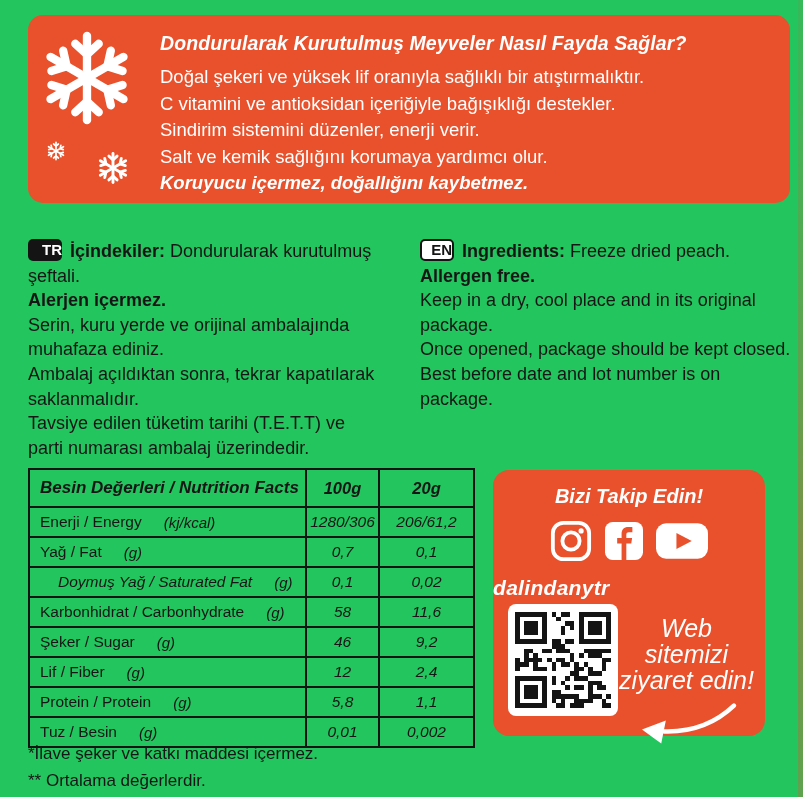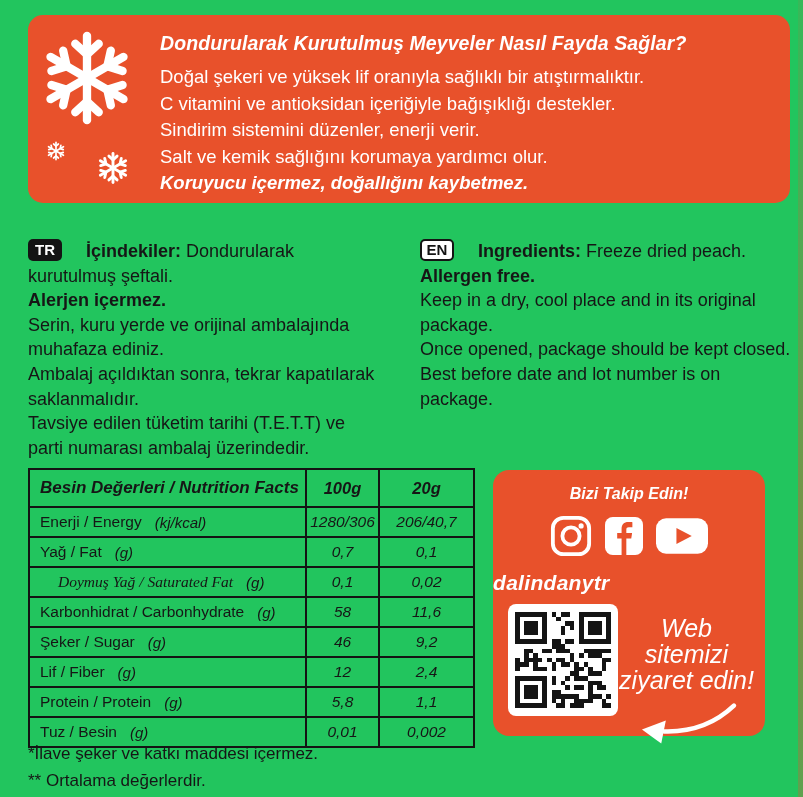--- a/index.html
+++ b/index.html
@@ -20,48 +20,48 @@
   .benefits-content{position:absolute;left:132px;top:17px;right:14px;}
   .benefits-title{font-size:19.5px;font-weight:bold;font-style:italic;letter-spacing:.1px;margin:0 0 9px 0;}
   .benefit-line{font-size:18.5px;line-height:26.5px;}
   .benefit-emph{font-size:18.5px;line-height:26.5px;font-weight:bold;font-style:italic;}
 
   
   .info-col{position:absolute;top:239px;font-size:18px;line-height:24.6px;}
   .info-col.tr{left:28px;width:352px;}
   .info-col.en{left:420px;width:372px;}
   .info-col p{margin:0;}
-  .badge{display:inline-block;width:34px;height:22px;line-height:22px;text-align:center;
-    border-radius:5px;font-weight:bold;font-size:15px;vertical-align:2px;margin-right:24px;}
+  .badge{display:inline-block;width:34px;height:22px;line-height:22px;text-align:right;
+    border-radius:5px;font-weight:bold;font-size:15px;vertical-align:2px;margin-right:8px;}
   .badge.dark{background:#141414;color:#fff;}
   .badge.light{background:#fff;color:#141414;border:2.5px solid #141414;box-sizing:border-box;line-height:17px;}
   .bold{font-weight:bold;}
 
   
   .nutri{position:absolute;left:28px;top:468px;border-collapse:collapse;table-layout:fixed;}
   .nutri td,.nutri th{border:2px solid #141414;padding:0;}
   .nutri th{height:36px;}
   .nutri td{height:28px;}
   .c-label{width:277px;}
   .c-100{width:73px;}
   .c-20{width:95px;}
   .nutri .head-label{font-size:17px;font-weight:bold;font-style:italic;text-align:left;padding-left:10px;}
   .nutri .head-val{font-size:16.5px;font-weight:bold;font-style:italic;text-align:center;}
   .cellflex{display:flex;align-items:center;padding:0 7px 0 10px;}
   .rname{font-size:15.5px;white-space:nowrap;}
-  .runit{font-size:15px;font-style:italic;white-space:nowrap;margin-left:13px;}
+  .runit{font-size:15px;font-style:italic;white-space:nowrap;margin-left:22px;}
   .rval{font-size:15.5px;font-style:italic;text-align:center;}
-  tr.sub .rname{font-style:italic;padding-left:18px;font-family:Liberation Serif, serif;}
+  tr.sub .rname{font-style:italic;padding-left:18px;}
 
   .footnotes{position:absolute;left:28px;top:740px;font-size:17px;line-height:27px;font-weight:500;}
 
   
   .social{position:absolute;left:493px;top:470px;width:272px;height:266px;
     background:#E8512B;border-radius:16px;color:#fff;}
-  .social-title{text-align:center;margin-top:15px;font-size:16px;font-style:italic;font-weight:600;}
+  .social-title{text-align:center;margin-top:15px;font-size:20px;font-style:italic;font-weight:600;}
   .icon-row{display:flex;justify-content:center;align-items:center;gap:13px;margin-top:11px;height:44px;}
   .icon-row svg{display:block;}
   .handle{text-align:left;margin-top:13px;font-size:21px;font-weight:bold;font-style:italic;letter-spacing:.3px;}
   .qr-area{position:absolute;left:15px;top:134px;right:10px;display:flex;}
   .qr-box{width:110px;height:112px;background:#fff;border-radius:8px;display:flex;align-items:center;justify-content:center;flex:0 0 auto;}
   .qr-right{flex:1;display:flex;flex-direction:column;align-items:center;padding-top:11px;}
   .qr-caption{font-size:25px;font-style:italic;line-height:26px;text-align:center;white-space:pre-line;}
   .arrow-svg{margin-top:9px;}
 </style>
 </head>
@@ -143,21 +143,21 @@
     </thead>
     <tbody id="nutri-body">
         <tr>
           <td>
             <div class="cellflex">
               <span class="rname">Enerji / Energy</span>
               <span class="runit">(kj/kcal)</span>
             </div>
           </td>
           <td class="rval">1280/306</td>
-          <td class="rval">206/40,7</td>
+          <td class="rval">206/61,2</td>
         </tr>
         <tr>
           <td>
             <div class="cellflex">
               <span class="rname">Yağ / Fat</span>
               <span class="runit">(g)</span>
             </div>
           </td>
           <td class="rval">0,7</td>
           <td class="rval">0,1</td>

